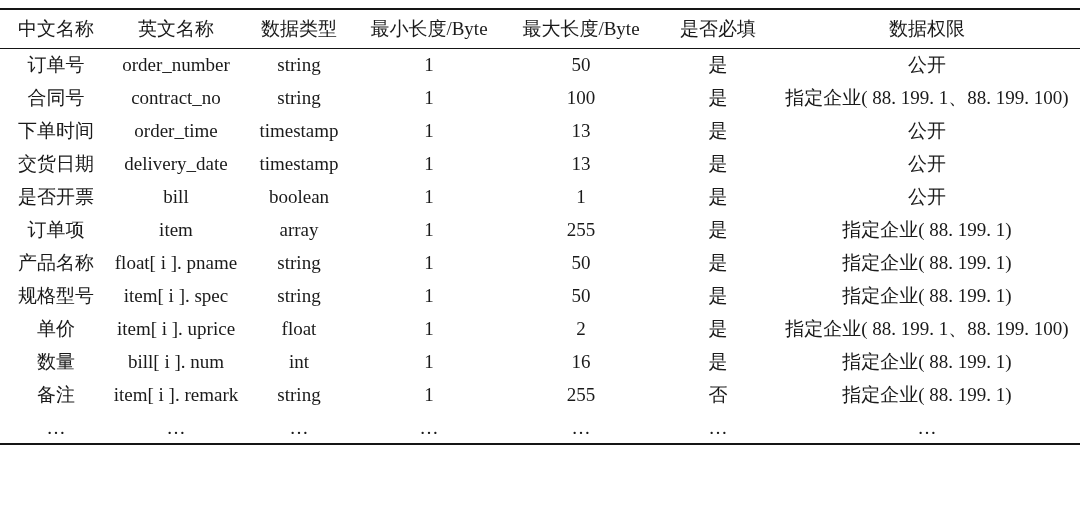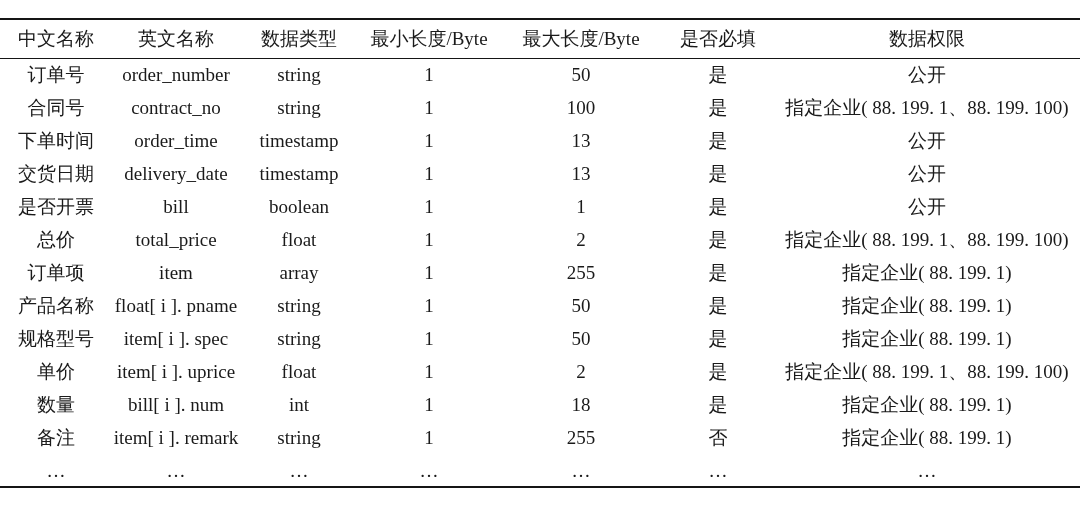--- a/index.html
+++ b/index.html
@@ -14,21 +14,21 @@
     width: 1080px;
     height: 517px;
     background: var(--bg);
     overflow: hidden;
     font-family: "Liberation Serif", "DejaVu Serif", serif;
     color: var(--text);
   }
   .page {
     width: 1080px;
     height: 517px;
-    padding-top: 18px;
+    padding-top: 8px;
   }
   table.data-table {
     width: 1080px;
     border-collapse: collapse;
     table-layout: fixed;
     border-top: 2.5px solid var(--rule);
     border-bottom: 2.5px solid var(--rule);
   }
   table.data-table thead tr {
     height: 39px;
@@ -120,29 +120,20 @@
         <tr>
           <td>是否开票</td>
           <td>bill</td>
           <td>boolean</td>
           <td>1</td>
           <td>1</td>
           <td>是</td>
           <td>公开</td>
         </tr>
         <tr>
-          <td>总价</td>
-          <td>total_price</td>
-          <td>float</td>
-          <td>1</td>
-          <td>2</td>
-          <td>是</td>
-          <td>指定企业( 88. 199. 1、88. 199. 100)</td>
-        </tr>
-        <tr>
           <td>订单项</td>
           <td>item</td>
           <td>array</td>
           <td>1</td>
           <td>255</td>
           <td>是</td>
           <td>指定企业( 88. 199. 1)</td>
         </tr>
         <tr>
           <td>产品名称</td>
@@ -169,21 +160,21 @@
           <td>1</td>
           <td>2</td>
           <td>是</td>
           <td>指定企业( 88. 199. 1、88. 199. 100)</td>
         </tr>
         <tr>
           <td>数量</td>
           <td>bill[ i ]. num</td>
           <td>int</td>
           <td>1</td>
-          <td>18</td>
+          <td>16</td>
           <td>是</td>
           <td>指定企业( 88. 199. 1)</td>
         </tr>
         <tr>
           <td>备注</td>
           <td>item[ i ]. remark</td>
           <td>string</td>
           <td>1</td>
           <td>255</td>
           <td>否</td>

